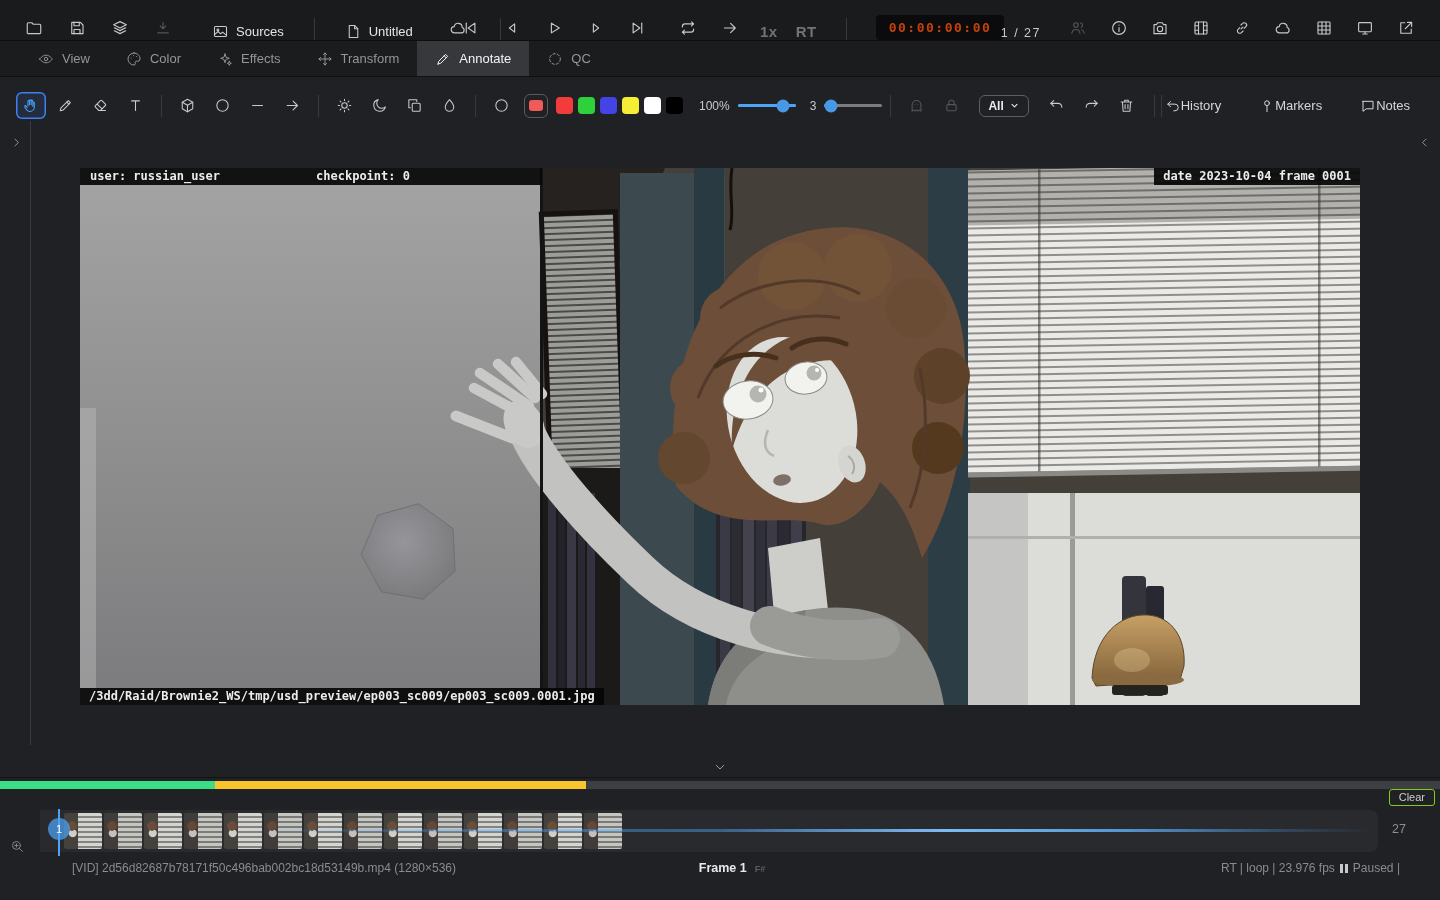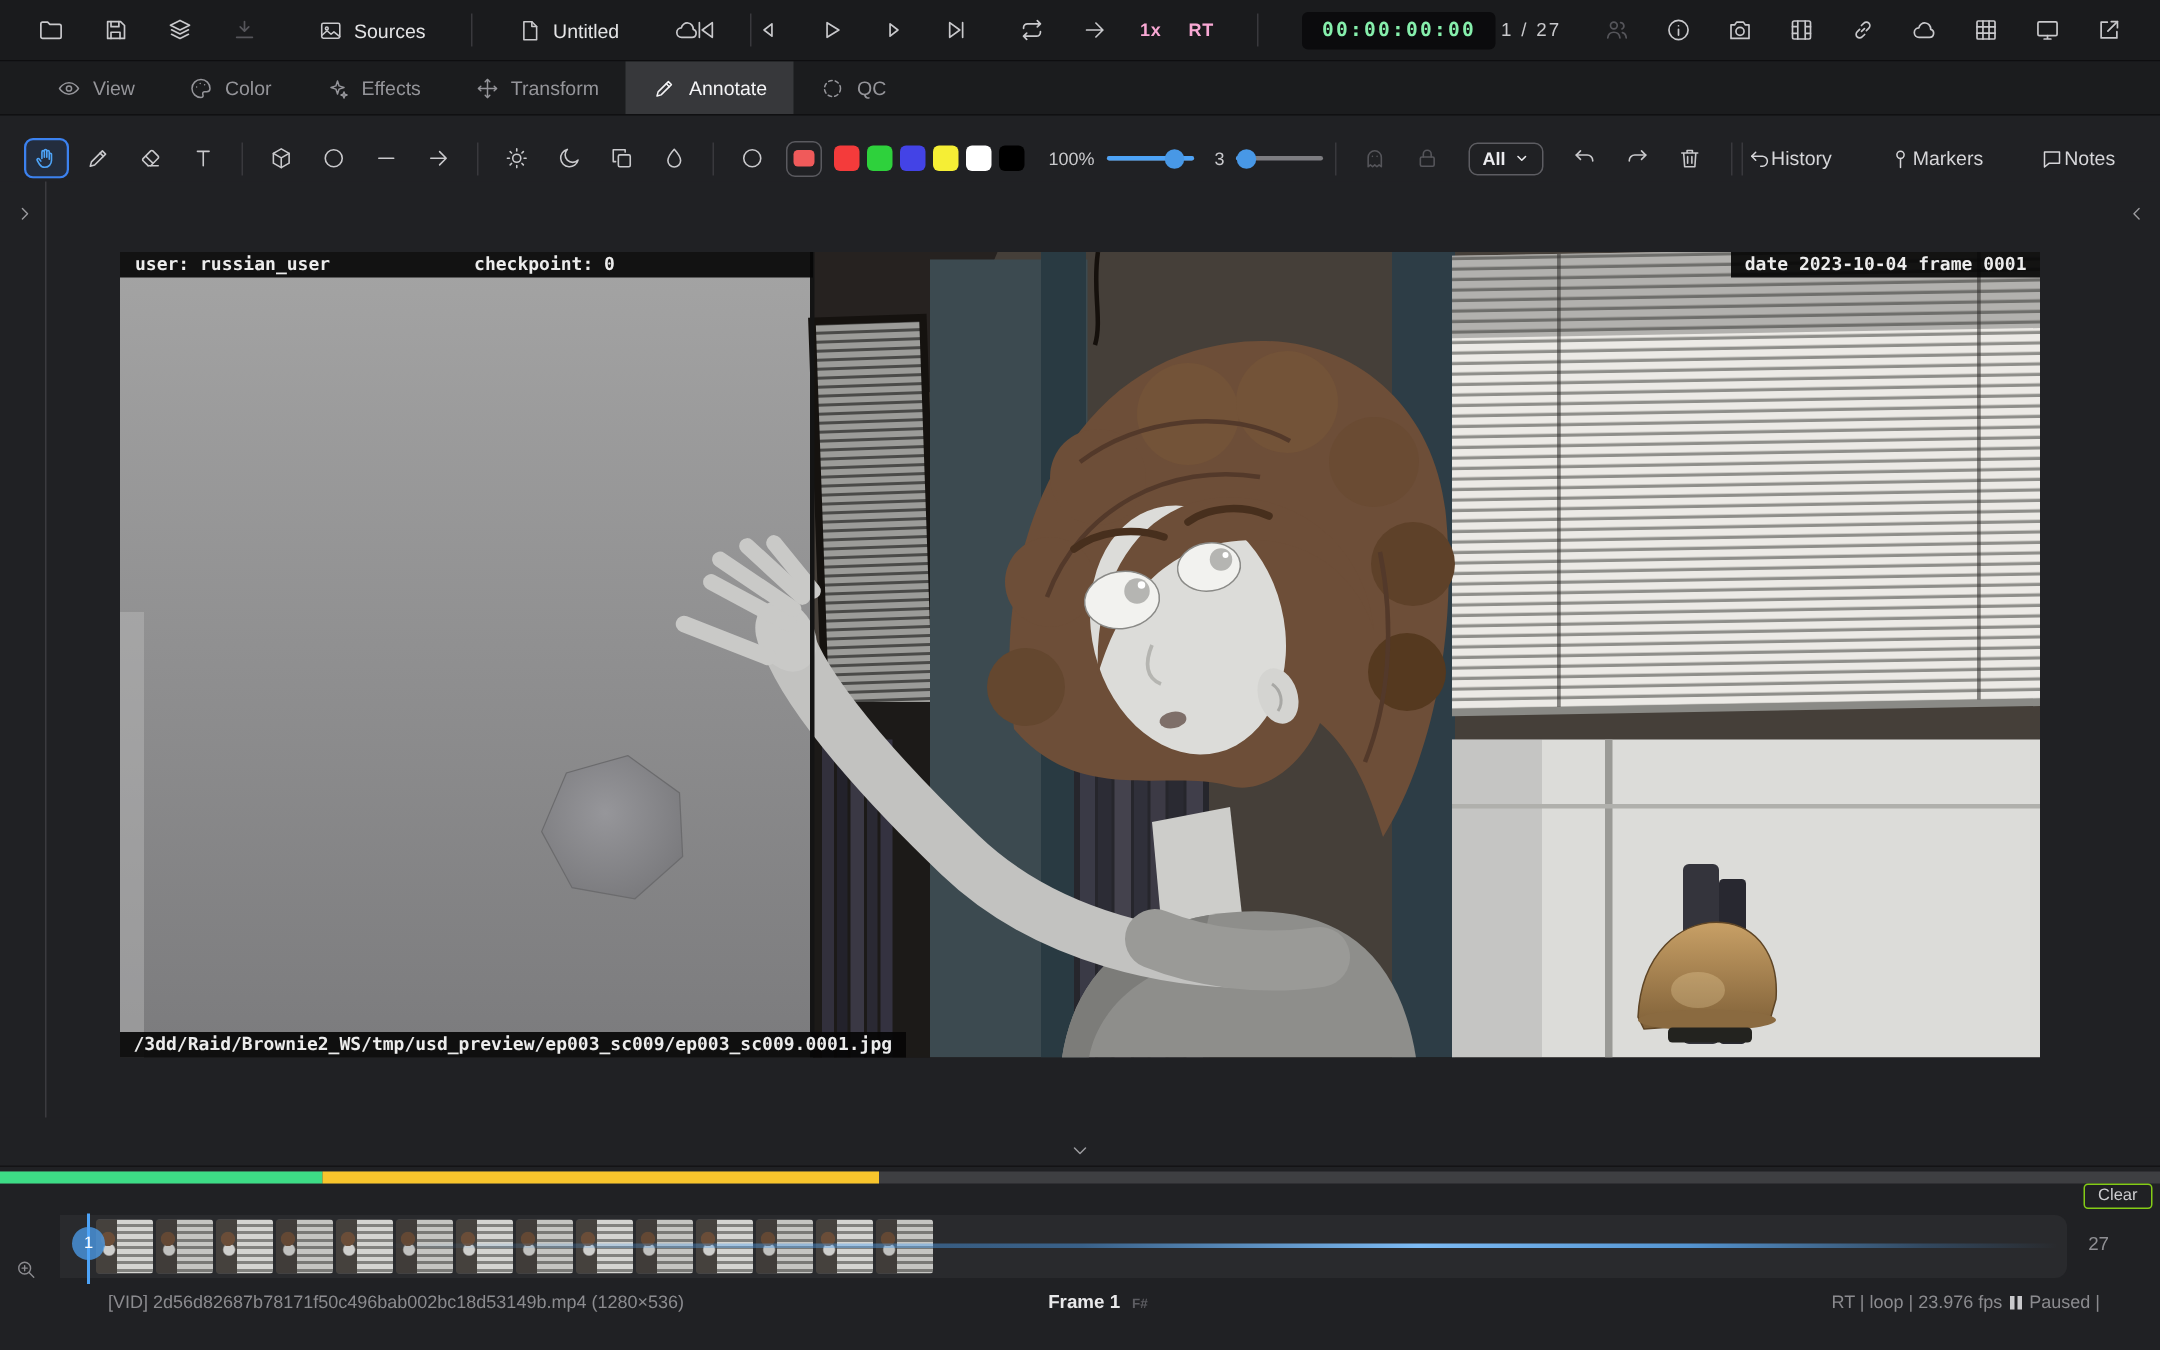--- a/index.html
+++ b/index.html
@@ -4,31 +4,31 @@
 <style>
   html,body{margin:0;padding:0;background:#161719;}
   body{width:1440px;height:900px;overflow:hidden;font-family:"Liberation Sans",sans-serif;}
   .app{position:relative;width:1440px;height:900px;background:#202124;}
 
   
   .ic{width:18px;height:18px;fill:none;stroke:currentColor;stroke-width:1.5;stroke-linecap:round;stroke-linejoin:round;display:block;}
 
   
   .topbar{position:absolute;top:0;left:0;width:100%;height:41px;background:#1a1b1d;border-bottom:1px solid #0e0e10;box-sizing:border-box;}
-  .tb-left,.tb-center,.tb-right{position:absolute;top:0;height:40px;display:flex;align-items:center;}
+  .tb-left,.tb-center,.tb-right{position:absolute;top:0;height:40px;display:flex;align-items:flex-end;}
   .tb-left{left:22px;gap:19px;}
   .tb-center{left:458px;gap:18px;}
   .tb-right{right:22px;gap:17px;}
   .tbtn{width:24px;height:24px;display:flex;align-items:center;justify-content:center;color:#c9c9cc;cursor:pointer;flex:0 0 auto;}
   .tbtn.dim{color:#55555a;}
   .tb-item{display:flex;align-items:center;gap:7px;color:#e4e4e6;font-size:13px;cursor:pointer;}
   .tb-item .ic{width:17px;height:17px;color:#c9c9cc;}
   .vdiv{width:1px;height:22px;background:#39393d;margin:0 11px;flex:0 0 auto;}
-  .tb-text{font-size:12px;font-weight:bold;color:#f9a8d4;letter-spacing:.5px;cursor:pointer;}
-  .timecode{font-family:"DejaVu Sans Mono",monospace;font-size:13px;font-weight:bold;color:#86efac;background:#0b0b0d;border-radius:4px;padding:5px 13px;letter-spacing:1.5px;}
+  .tb-text{font-size:15px;font-weight:bold;color:#737373;letter-spacing:.5px;cursor:pointer;}
+  .timecode{font-family:"DejaVu Sans Mono",monospace;font-size:13px;font-weight:bold;color:#c2410c;background:#0b0b0d;border-radius:4px;padding:5px 13px;letter-spacing:1.5px;}
   .framecounter{font-size:12.5px;color:#c9c9cc;letter-spacing:1.5px;margin-right:8px;}
 
   
   .tabbar{position:absolute;top:41px;left:0;width:100%;height:36px;background:#1b1c1e;display:flex;align-items:stretch;padding-left:20px;box-sizing:border-box;border-bottom:1px solid #101012;}
   .tab{display:flex;align-items:center;gap:8px;padding:0 18px;color:#95959a;font-size:13px;cursor:pointer;}
   .tab .ic{width:16px;height:16px;}
   .tab.active{background:#37383b;color:#f4f4f6;}
 
   
   .anbar{position:absolute;top:78px;left:0;width:100%;height:56px;background:#202124;display:flex;align-items:center;padding-left:13px;box-sizing:border-box;border-bottom:1px solid #343538;}

